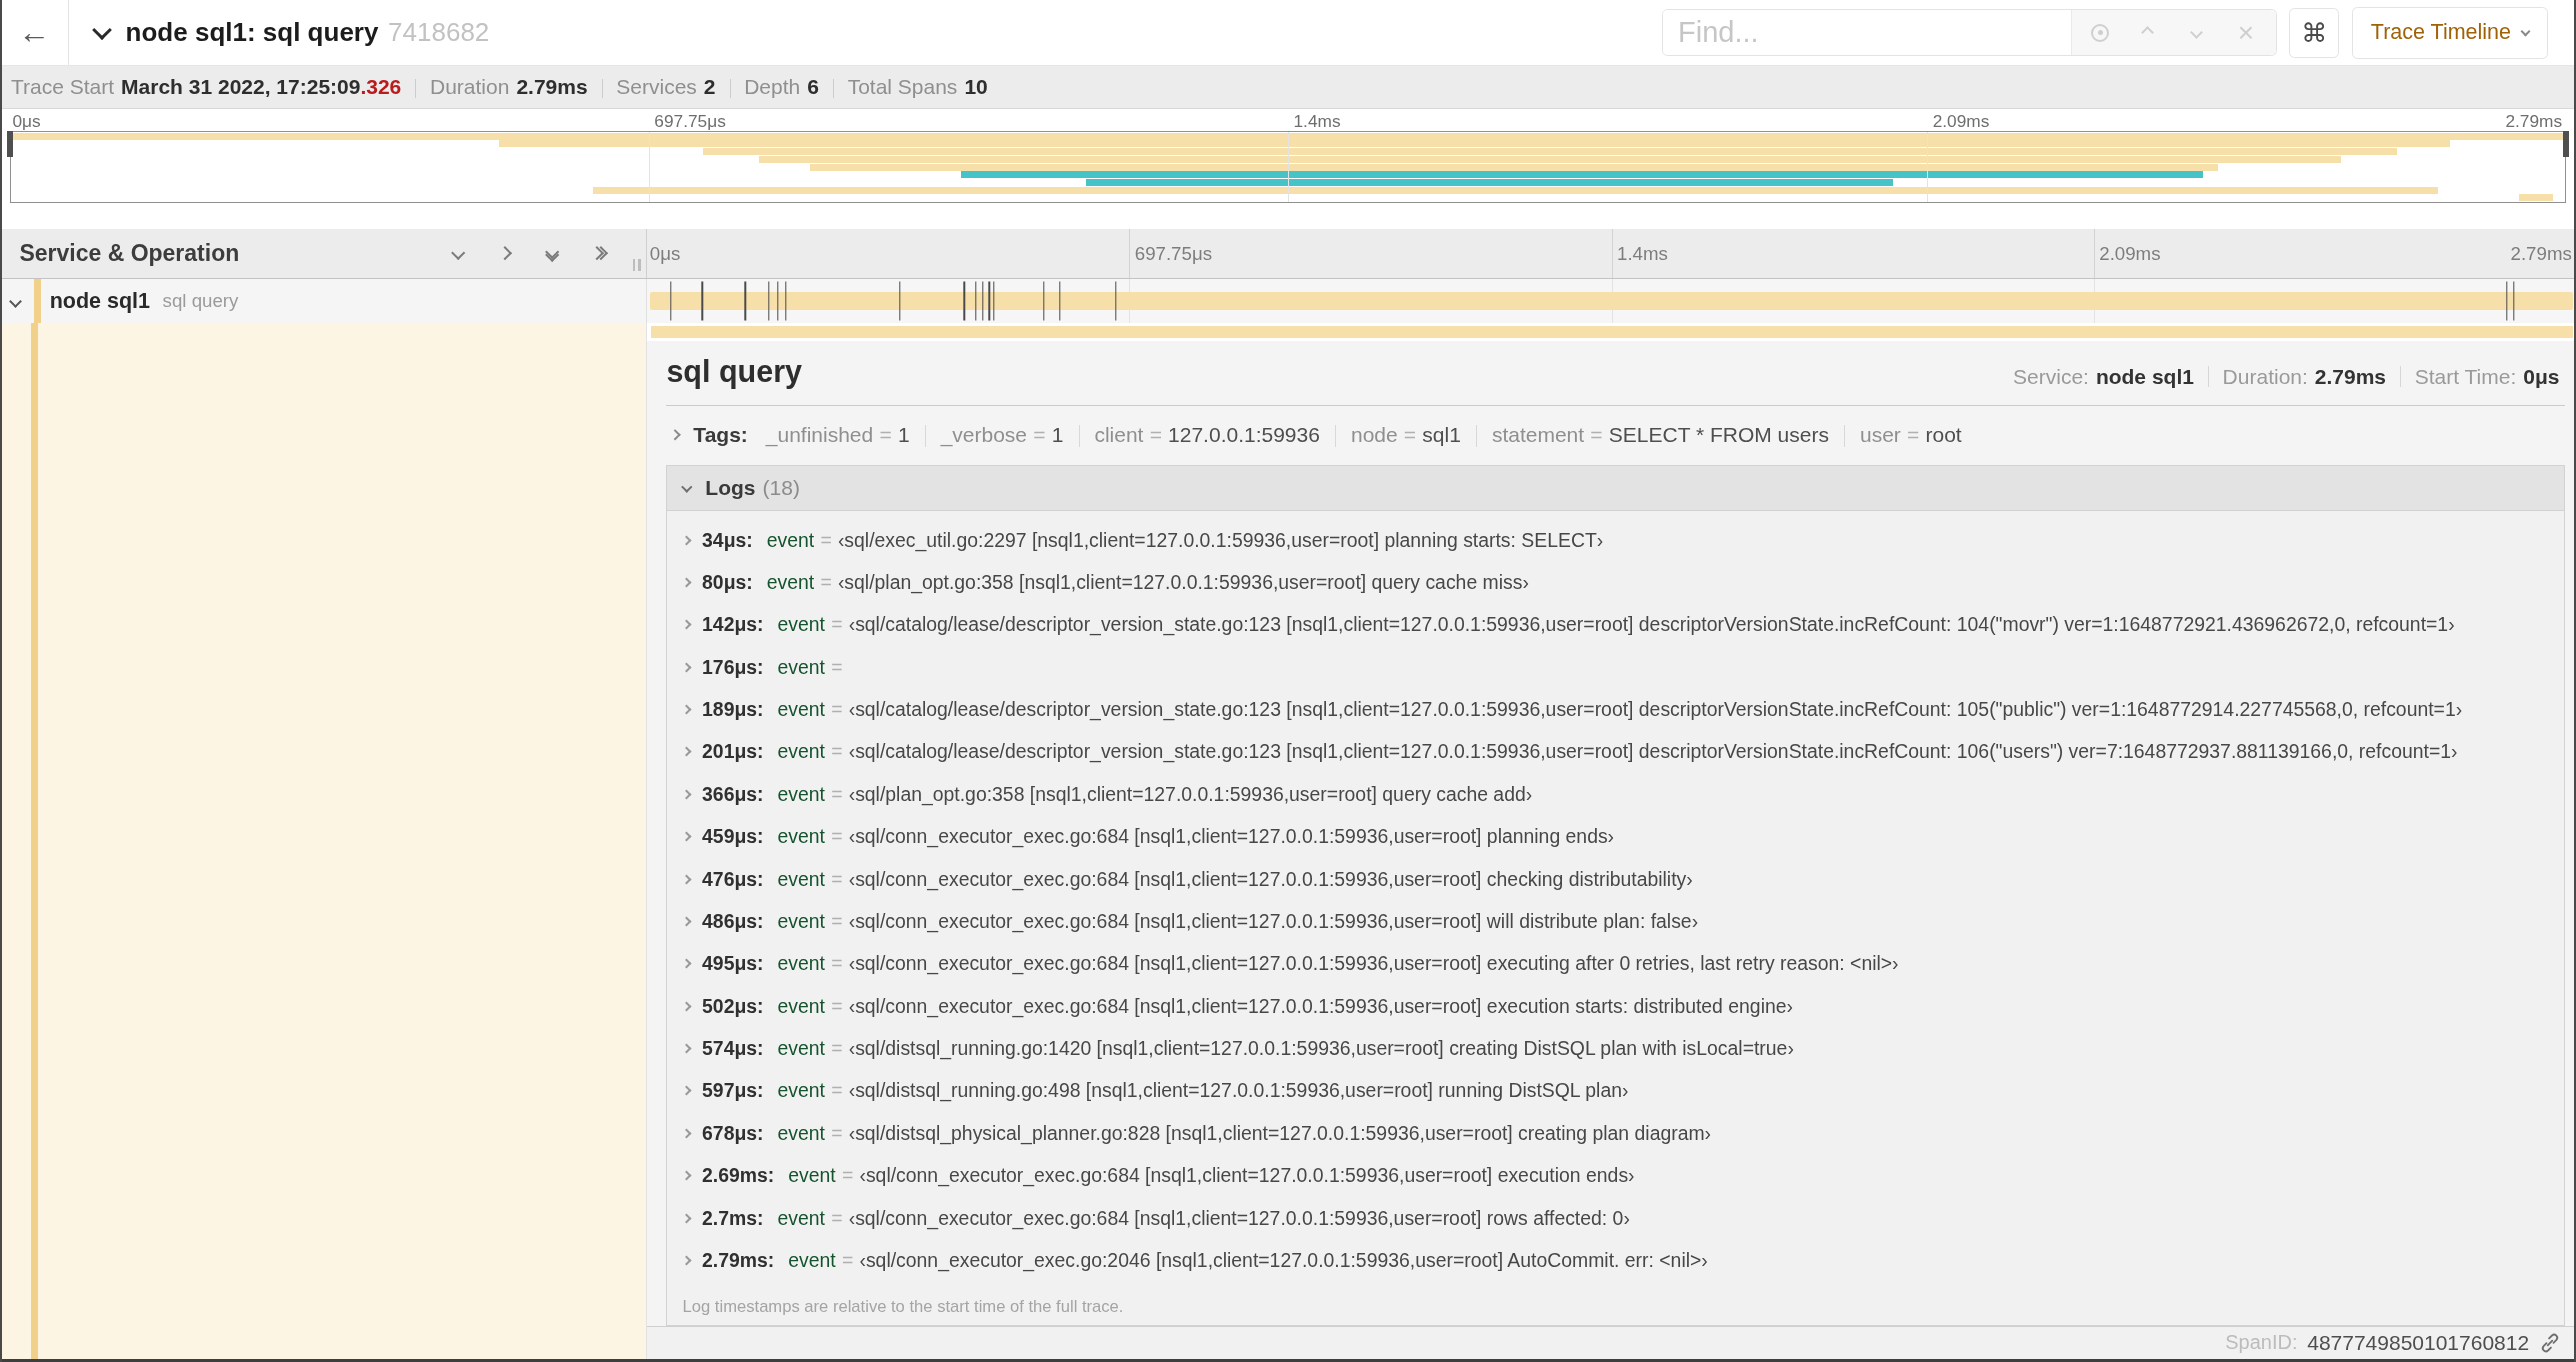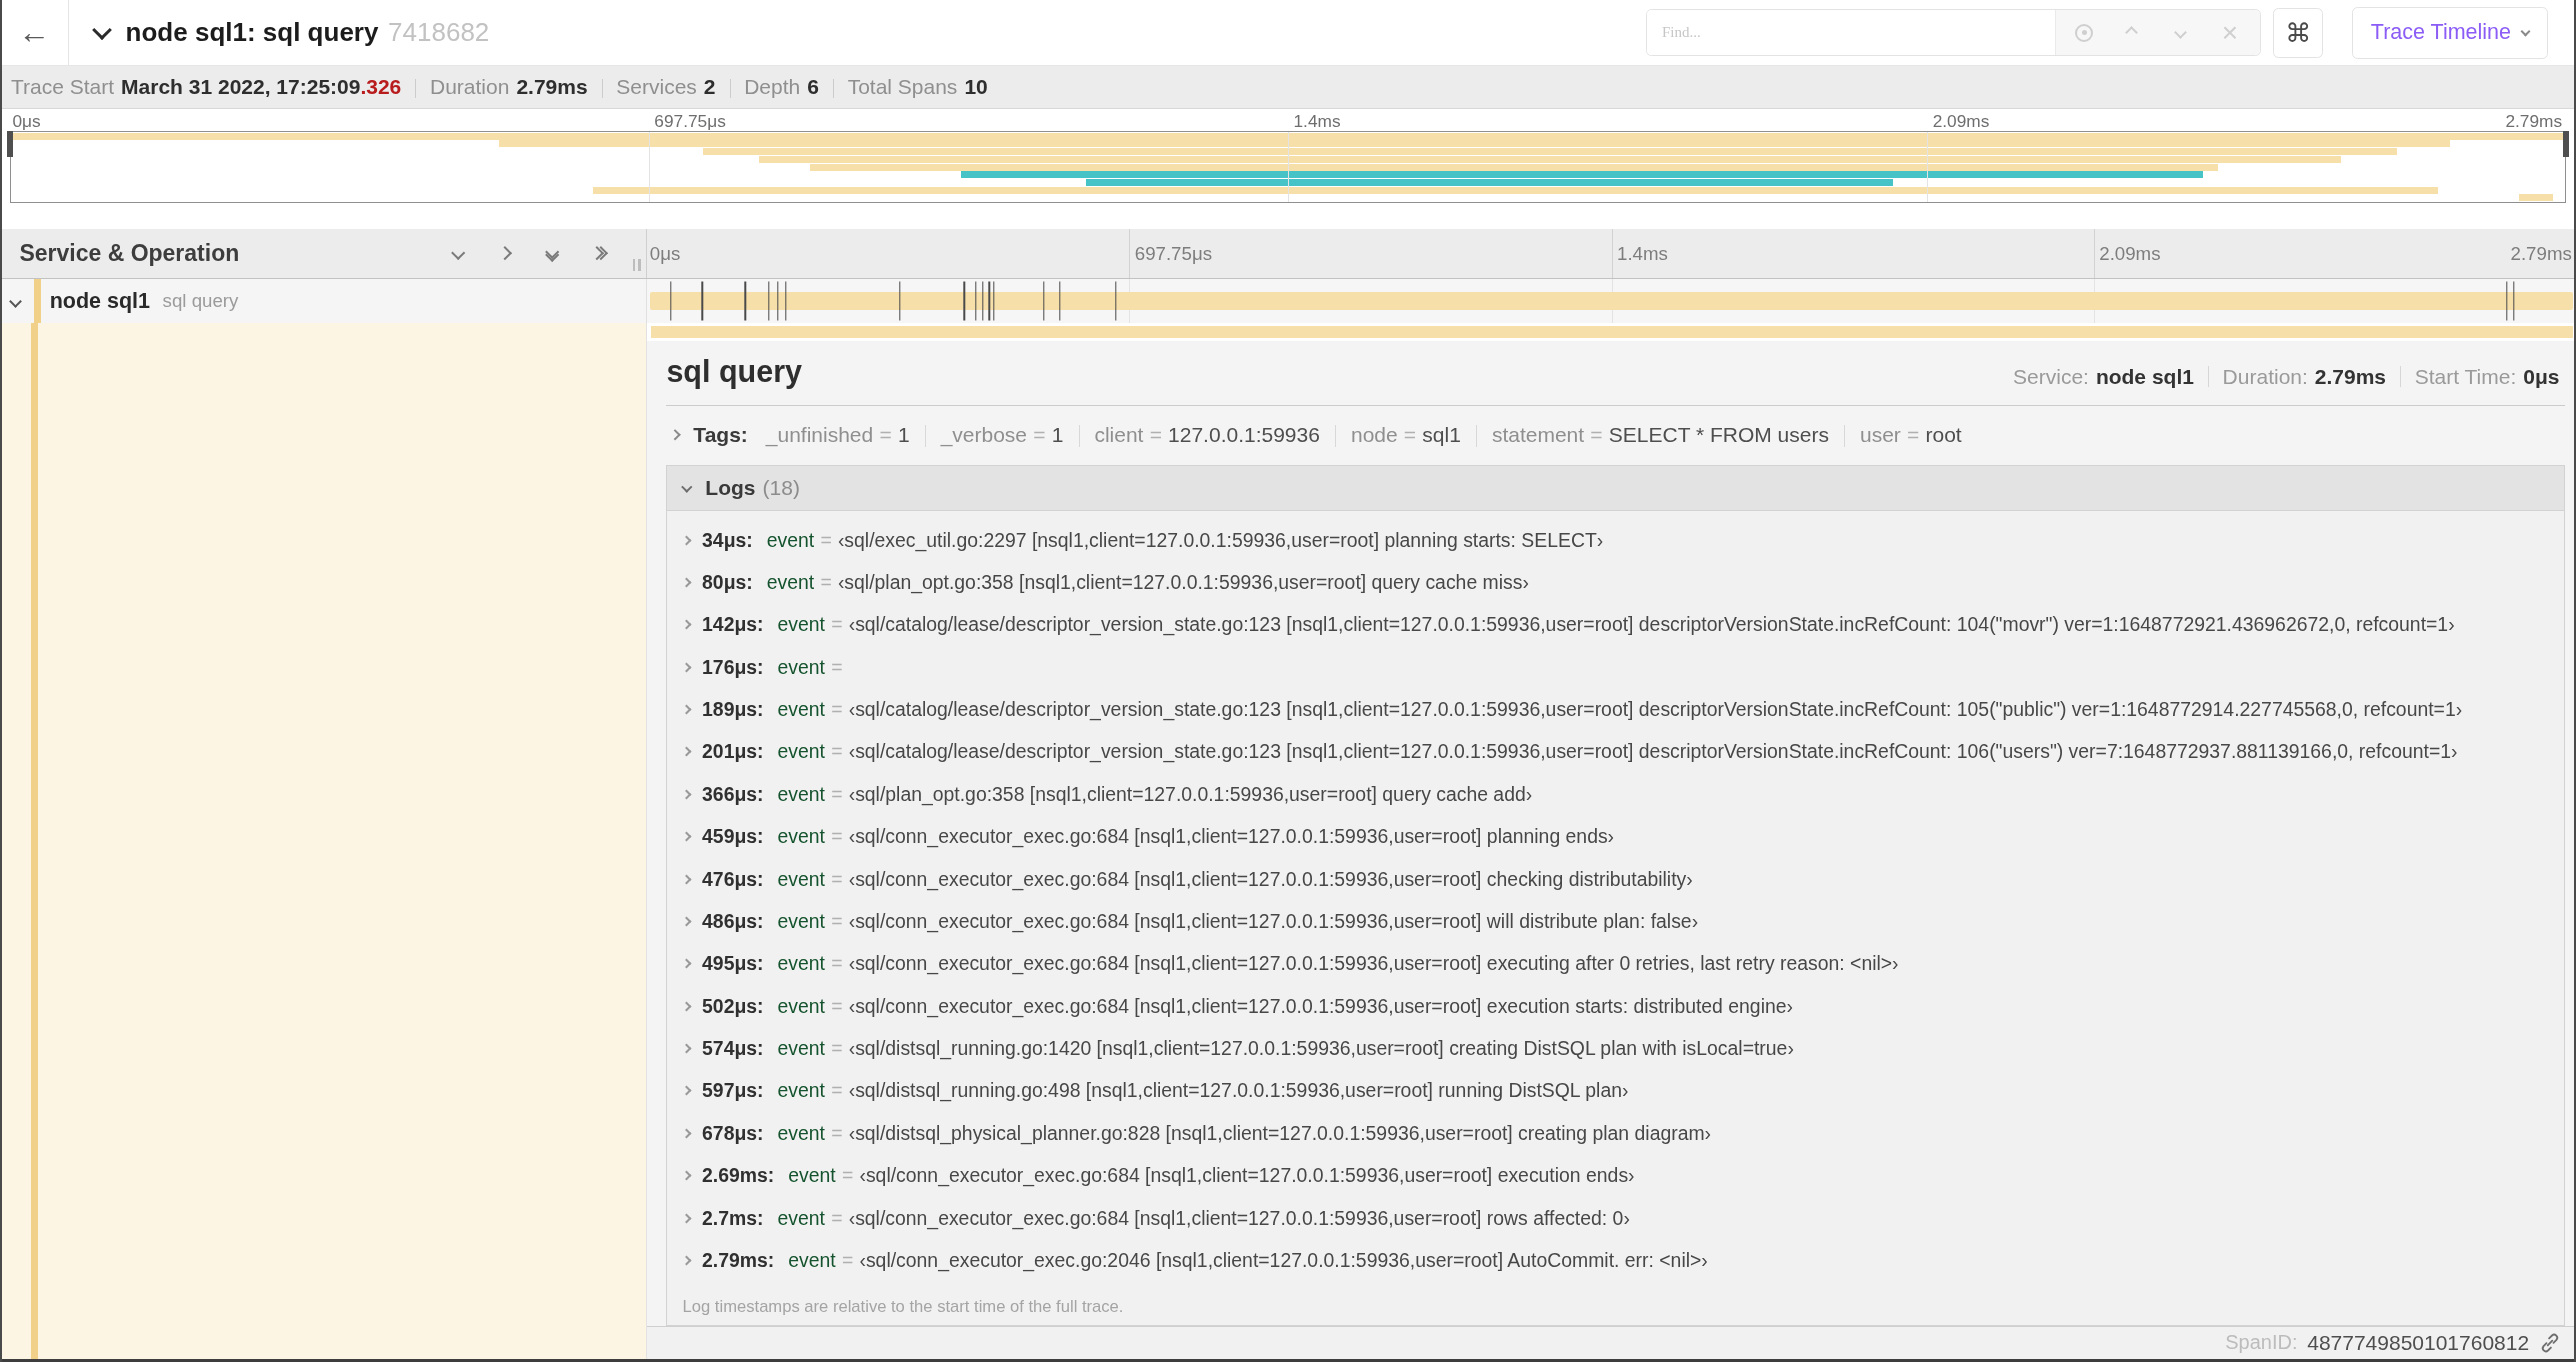--- a/index.html
+++ b/index.html
@@ -20,30 +20,30 @@
 
   
   .topbar { height:66px; flex:0 0 66px; display:flex; align-items:center; background:#fff; border-bottom:0.7px solid #e6e6e6; padding-right:28px; }
   .back { width:69px; height:100%; border:none; background:#fff; border-right:0.7px solid #e4e4e4; font-size:32px; color:#5a5a5a; cursor:pointer; }
   .title-chev { margin-left:26px; color:#2b2b2b; }
   .title-chev .chv { width:14px; height:14px; border-width:3.5px; margin-top:-5.5px; }
   .ttl { margin-left:16.6px; font-size:26px; font-weight:700; color:#1c1c1c; letter-spacing:0; white-space:nowrap; }
   .tid { color:#c2c2c2; font-weight:400; margin-left:9.7px; }
   .top-right { margin-left:auto; display:flex; align-items:center; gap:12.5px; }
   .findbox { display:flex; align-items:stretch; width:615px; height:47px; border:1.4px solid #e3e3e3; border-radius:5.5px; overflow:hidden; background:#fff; }
-  .find-input { flex:1; border:none; outline:none; font-family:Liberation Serif, serif; font-size:15px; color:#14532d; padding:0 15.2px; min-width:0; }
+  .find-input { flex:1; border:none; outline:none; font-family:Liberation Sans, sans-serif; font-size:29px; color:#14532d; padding:0 15.2px; min-width:0; }
   .find-input::placeholder { color:#c6c6c6; }
   .find-suffix { display:flex; align-items:center; gap:28px; padding:0 19.4px; background:#f7f7f7; border-left:1.4px solid #eaeaea; color:#cfcfcf; }
   .sfx { display:inline-flex; align-items:center; justify-content:center; width:21px; height:21px; cursor:pointer; color:#cfcfcf; }
   .sfx .chv { border-width:2.1px; }
   .sfx.target { width:18px; height:18px; border:2.1px solid #cfcfcf; border-radius:50%; position:relative; }
   .sfx.target::after { content:""; position:absolute; left:50%; top:50%; width:5.5px; height:5.5px; margin:-2.8px 0 0 -2.8px; border-radius:50%; background:#cfcfcf; }
   .sfx.x { font-size:28px; line-height:21px; }
   .kbd-btn { width:50px; height:50px; border:1.4px solid #e3e3e3; border-radius:5.5px; background:#fff; font-size:26px; color:#4a4a4a; cursor:pointer; font-family:"DejaVu Sans", sans-serif; }
-  .view-btn { height:52px; border:1.4px solid #e3e3e3; border-radius:5.5px; background:#fff; padding:0 18px; display:flex; align-items:center; gap:11px; font-size:21.5px; color:#8b5cf6; cursor:pointer; font-family:"Liberation Sans",sans-serif;margin-left:16px; }
+  .view-btn { height:52px; border:1.4px solid #e3e3e3; border-radius:5.5px; background:#fff; padding:0 18px; display:flex; align-items:center; gap:11px; font-size:21.5px; color:#a16207; cursor:pointer; font-family:"Liberation Sans",sans-serif; }
   .view-btn .chv { width:7px; height:7px; border-width:2.1px; color:#8a8a8a; margin-top:-2.8px; }
 
   
   .summary { height:43px; flex:0 0 43px; background:#ececec; border-bottom:0.7px solid #d8d8d8; display:flex; align-items:center; padding-left:11px; font-size:21px; white-space:nowrap; }
   .sum-lbl { color:#8f8f8f; }
   .sum-val { color:#2e2e2e; font-weight:700; margin-left:7px; }
   .sum-sfx { color:#b91c1c; font-weight:700; }
   .v-div { display:inline-block; width:0.7px; height:19.4px; background:#cccccc; margin:0 14px; vertical-align:middle; }
 
   

